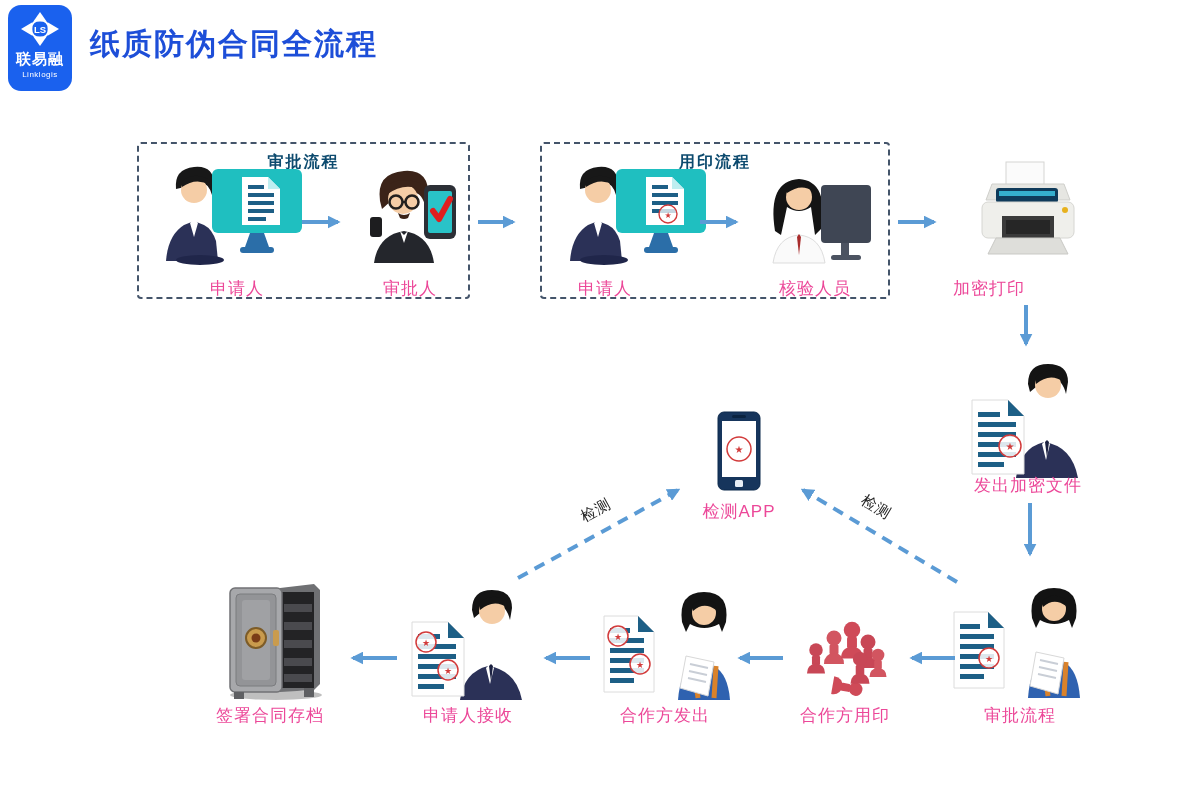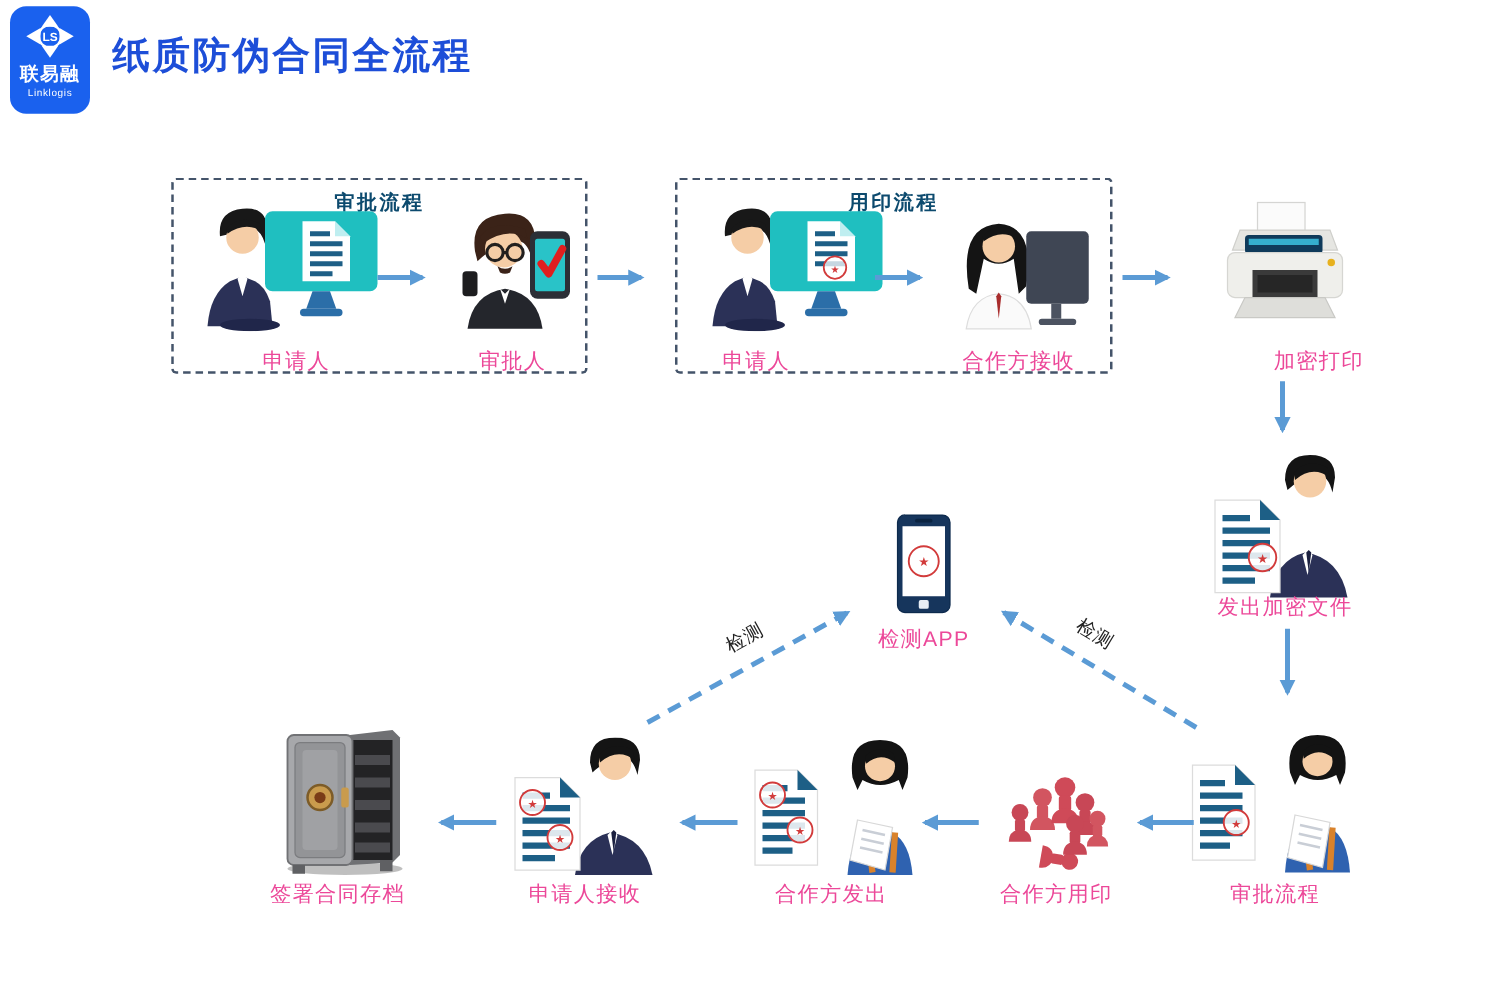--- a/index.html
+++ b/index.html
@@ -117,34 +117,34 @@
 <svg class="abs" style="left:755px; top:165px;" width="120" height="100" viewBox="0 0 120 100">
   <path d="M20 66 Q12 16 44 14 Q74 16 66 64 L60 70 56 42 Q44 50 32 42 L26 70 Z" fill="#141414"></path>
   <circle cx="44" cy="32" r="13" fill="#f5cda6"></circle>
   <path d="M31 24 Q42 12 58 20 L58 26 Q46 18 32 28 Z" fill="#141414"></path>
   <path d="M18 98 Q22 72 44 70 Q66 72 70 98 Z" fill="#fafafa" stroke="#dddddd" stroke-width="1"></path>
   <path d="M42 72 L44 69 46 72 44 90 Z" fill="#a82c2c"></path>
   <rect x="66" y="20" width="50" height="58" rx="4" fill="#3f4654"></rect>
   <rect x="86" y="78" width="8" height="12" fill="#4c5361"></rect>
   <rect x="76" y="90" width="30" height="5" rx="2.5" fill="#4c5361"></rect>
 </svg>
-<div class="node-label" style="left:752px; top:277px; width:126px;">合作方接收</div>
+<div class="node-label" style="left:752px; top:277px; width:126px;">核验人员</div>
 
 <svg class="abs" style="left:972px; top:160px;" width="112" height="112" viewBox="0 0 112 112">
   <rect x="34" y="2" width="38" height="24" fill="#fbfbfb" stroke="#d5d5d3" stroke-width="1"></rect>
   <path d="M20 24 H92 L98 40 H14 Z" fill="#e6e6e2" stroke="#cfcfcb" stroke-width="1"></path>
   <rect x="24" y="28" width="62" height="15" rx="3" fill="#0f3a5a"></rect>
   <rect x="27" y="31" width="56" height="5" fill="#35aecd"></rect>
   <rect x="10" y="42" width="92" height="36" rx="6" fill="#efefeb" stroke="#d6d6d2" stroke-width="1"></rect>
   <path d="M30 56 H82 V78 H30 Z" fill="#3a3a3a"></path>
   <path d="M34 60 H78 V74 H34 Z" fill="#262626"></path>
   <circle cx="93" cy="50" r="3" fill="#e7b11e"></circle>
   <path d="M24 78 H88 L96 94 H16 Z" fill="#dededa" stroke="#c9c9c5" stroke-width="1"></path>
 </svg>
-<div class="node-label" style="left:994px; top:277px; width:122px;">加密打印</div>
+<div class="node-label" style="left:928px; top:277px; width:122px;">加密打印</div>
 
 <svg class="abs" style="left:968px; top:362px;" width="118" height="118" viewBox="0 0 118 118">
   <path d="M60 22 Q60 2 80 2 Q100 2 100 20 L98 32 Q94 16 84 18 Q70 22 62 30 Z" fill="#141414"></path>
   <circle cx="80" cy="23" r="13" fill="#f5cda6"></circle>
   <path d="M67 16 Q78 4 94 12 L96 20 Q82 10 68 22 Z" fill="#141414"></path>
   <path d="M48 116 Q52 86 76 80 Q104 84 110 116 Z" fill="#2b3157"></path>
   <path d="M74 82 L78 78 82 82 78 98 Z" fill="#ffffff"></path>
   <path d="M77 80 L79 78 81 80 79 96 Z" fill="#1b2040"></path>
   <path d="M4 38 H40 L56 54 V112 H4 Z" fill="#ffffff" stroke="#dcdcdc" stroke-width="1"></path>
   <path d="M40 38 L56 54 H40 Z" fill="#1d5f86"></path>

